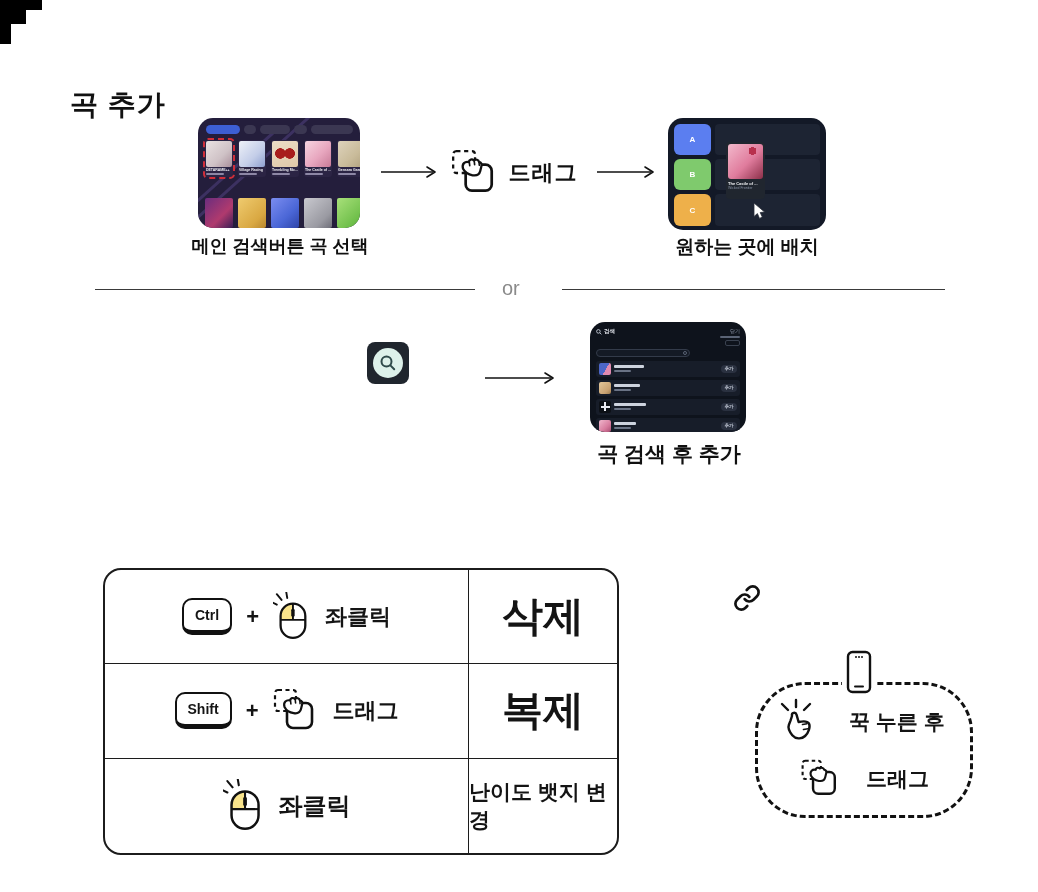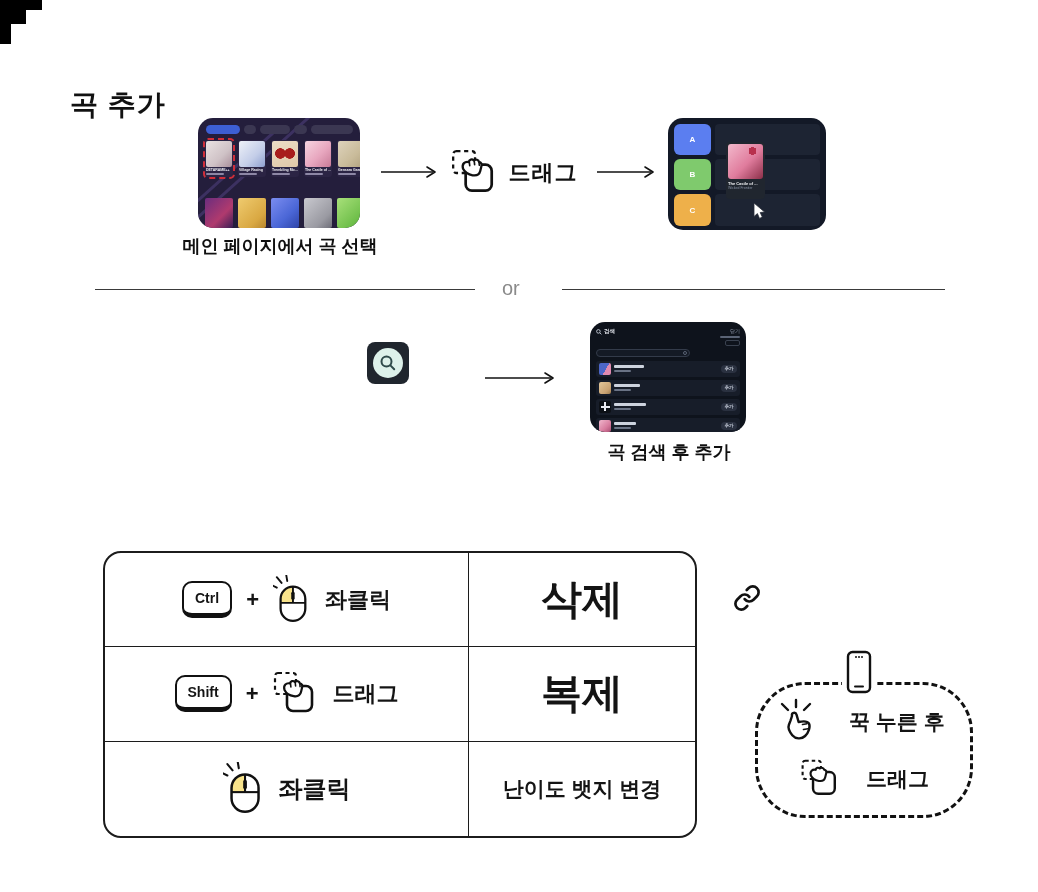--- a/index.html
+++ b/index.html
@@ -70,21 +70,21 @@
   .s-rows { margin-top:4px; }
   .s-row { height:16px; background:#171d29; border-radius:3px; display:flex; align-items:center;
     padding:0 3px; gap:3px; margin-bottom:3px; }
   .s-thumb { width:12px; height:12px; border-radius:2px; flex:0 0 auto; }
   .s-bars .b1 { width:30px; height:2.5px; background:#cdd3de; border-radius:1px; }
   .s-bars .b2 { width:17px; height:2px; background:#6a7385; border-radius:1px; margin-top:2px; }
   .s-add { margin-left:auto; width:16px; height:8px; background:#2a3140; border-radius:4px;
     display:flex; align-items:center; justify-content:center; font-size:4.5px; color:#d5dbe8; font-weight:700; }
 
   
-  .ctable { position:absolute; left:103px; top:551px; width:594px; height:287px;
+  .ctable { position:absolute; left:103px; top:568px; width:516px; height:287px;
     border:2px solid #1c1c1c; border-radius:18px; display:grid;
     grid-template-columns:364px 1fr; grid-template-rows:1fr 1fr 1fr; overflow:hidden; }
   .ccell { display:flex; align-items:center; justify-content:center; gap:14px; }
   .ccell.left { border-right:1.6px solid #1c1c1c; }
   .ccell.hb { border-bottom:1.6px solid #1c1c1c; }
   .result-big { font-size:41px; font-weight:800; }
   .result-med { font-size:21px; font-weight:800; }
   .action-label { font-size:22px; font-weight:800; }
   .plus { font-size:22px; font-weight:600; }
   .keycap { border:2.5px solid #111; border-bottom-width:5px; border-radius:10px;
@@ -149,21 +149,21 @@
       </div>
     </div>
     <div class="cardrow2">
       <div class="mthumb2" style="background:linear-gradient(135deg,#6b2d7e,#b03a6e 60%,#3a1e55);"></div>
       <div class="mthumb2" style="background:linear-gradient(135deg,#efcb6f,#d9a842 70%,#b9872e);"></div>
       <div class="mthumb2" style="background:linear-gradient(135deg,#7b8df0,#4a66d6 60%,#2e44a8);"></div>
       <div class="mthumb2" style="background:linear-gradient(135deg,#c9c9cf,#9a9aa2 70%,#6e6e78);"></div>
       <div class="mthumb2" style="background:linear-gradient(135deg,#a8e07a,#6fbf4a 70%,#4c9a30);"></div>
     </div>
   </div>
-  <div class="caption" style="left:168px; top:234px; width:224px; font-size:18px;">메인 페이지에서 곡 선택</div>
+  <div class="caption" style="left:168px; top:234px; width:224px; font-size:18px;">메인 검색버튼 곡 선택</div>
 
   <svg class="arrow" style="left:380px; top:165px;" width="58" height="14">
     <line x1="1" y1="7" x2="53" y2="7" stroke="#111" stroke-width="1.6"></line>
     <path d="M47 2 L55 7 L47 12" fill="none" stroke="#111" stroke-width="1.6" stroke-linecap="round" stroke-linejoin="round"></path>
   </svg>
 
   <svg class="arrow" style="left:450px; top:148px;" width="48" height="50" viewBox="0 0 46 48">
     <rect x="3" y="3" width="21" height="21" rx="3" fill="none" stroke="#111" stroke-width="2.2" stroke-dasharray="4 3.5"></rect>
     <rect x="15" y="16" width="25" height="25" rx="6" fill="#fff" stroke="#111" stroke-width="2.6"></rect>
     <path d="M12.5 20 c-1.5-5 2-7.5 5.5-6.5 c.4-2.6 3.2-3.2 4.8-1.6 c2-1.6 4.6-.6 5 1.4 c2.3.3 2.8 2.3 2.3 4.2 l-1.1 4.6 c-.9 3.6-4.2 4.6-7.3 4.1 c-3.6-.6-7.2-2.2-9.2-6.2 z" fill="#fff" stroke="#111" stroke-width="2.2" stroke-linejoin="round"></path>
@@ -191,20 +191,21 @@
     </div>
     <div class="tcard">
       <div class="tthumb"></div>
       <div class="tcardtitle">The Castle of ...</div>
       <div class="tcardsub">Wicked Frontier</div>
     </div>
     <svg style="position:absolute; left:84px; top:84px; z-index:4;" width="16" height="18" viewBox="0 0 16 18">
       <path d="M2 1 L2 14.5 L5.4 11.6 L7.5 16.4 L10.3 15.1 L8.2 10.5 L12.6 10 Z" fill="#fff" stroke="#2a2f3a" stroke-width="0.8"></path>
     </svg>
   </div>
+  <div class="caption" style="left:652px; top:234px; width:190px; font-size:19px;">원하는 곳에 배치</div>
 
   <div class="divline" style="left:95px; top:289px; width:380px;"></div>
   <div class="or-label" style="left:502px; top:277px;">or</div>
   <div class="divline" style="left:562px; top:289px; width:383px;"></div>
 
   <div class="search-btn">
     <div class="search-circle">
       <svg width="18" height="18" viewBox="0 0 18 18">
         <circle cx="7.5" cy="7.5" r="5" fill="none" stroke="#2e4a4a" stroke-width="2"></circle>
         <line x1="11.4" y1="11.4" x2="15.2" y2="15.2" stroke="#2e4a4a" stroke-width="2" stroke-linecap="round"></line>
@@ -269,21 +270,21 @@
         <div class="s-thumb" style="background:linear-gradient(135deg,#f0b7cd,#d87d9f 60%,#a84e72);"></div>
         <div class="s-bars">
             <div class="b1" style="width:22px;"></div>
             <div class="b2"></div>
           </div>
         <div class="s-add">추가</div>
       </div>
 
     </div>
   </div>
-  <div class="caption" style="left:574px; top:440px; width:190px; font-size:18px;">곡 검색 후 추가</div>
+  <div class="caption" style="left:574px; top:440px; width:190px; font-size:21px;">곡 검색 후 추가</div>
 
 
   <div class="ctable">
 
     <div class="ccell left hb">
       <span class="keycap">Ctrl</span>
       <span class="plus">+</span>
       <svg width="38" height="50" viewBox="0 0 40 52">
         <path d="M9 8 L4 2 M15 6 L14 0 M4 13 L-2 10" stroke="#111" stroke-width="2" stroke-linecap="round"></path>
         <path d="M21 12 a13 13 0 0 0 -13 13 v4 h13 z" fill="#f8e38b"></path>

